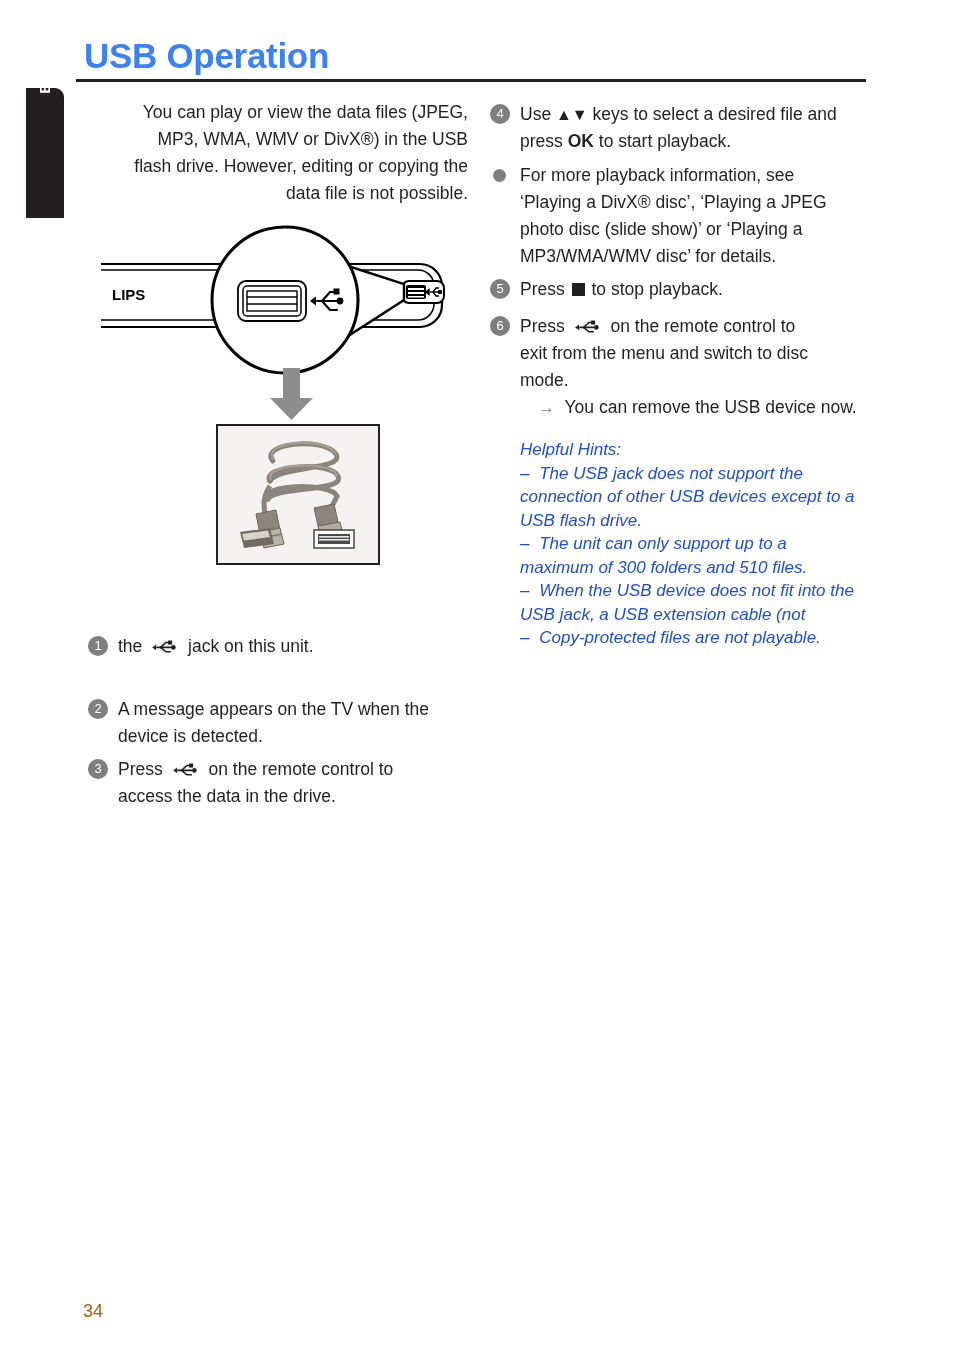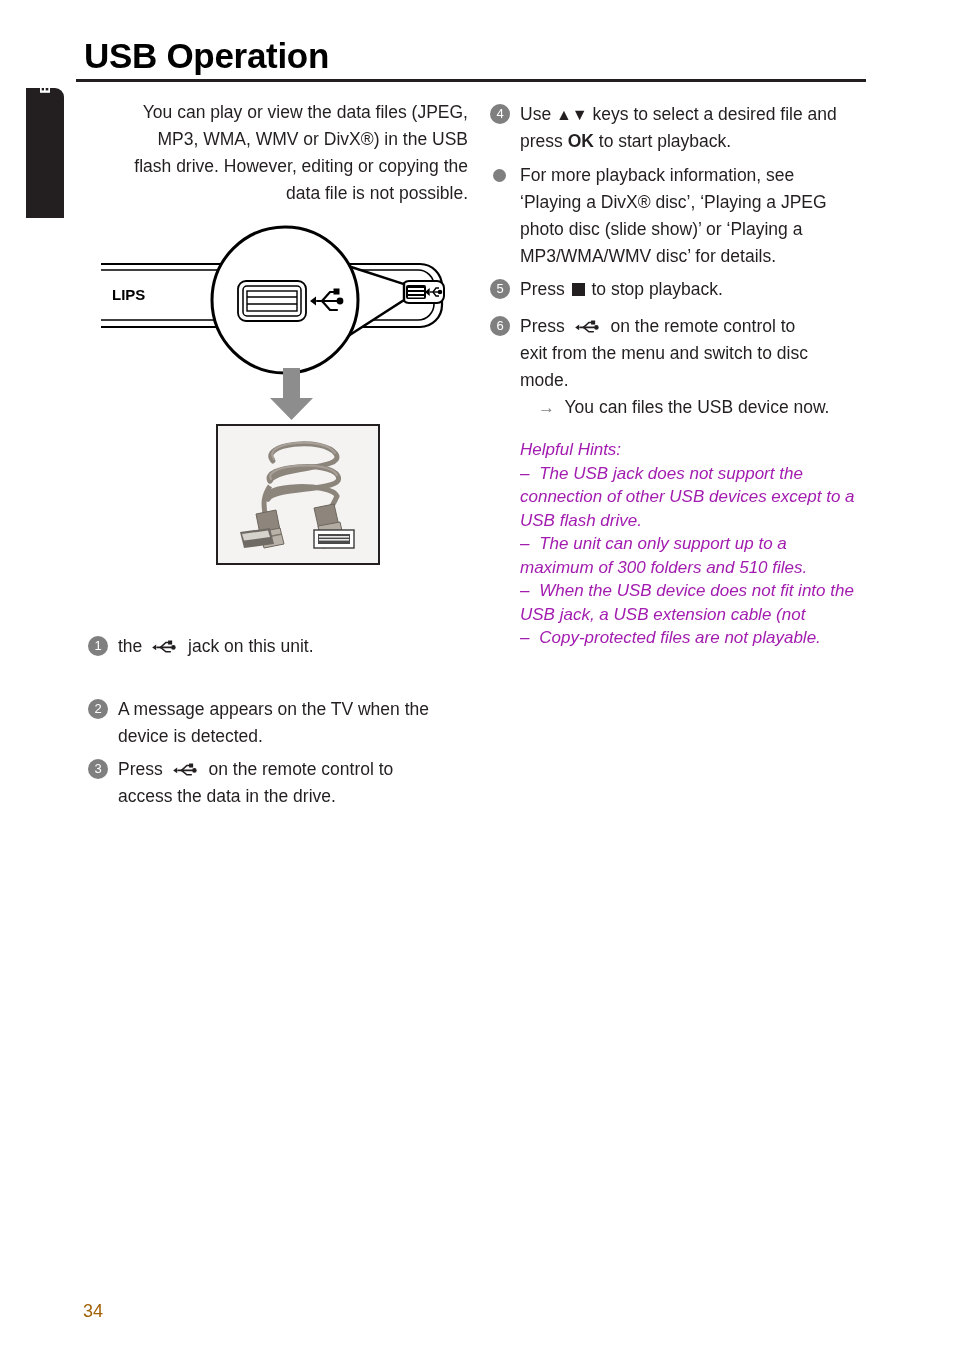--- a/index.html
+++ b/index.html
@@ -47,21 +47,21 @@
   }
 
   
   .page-title {
     position: absolute;
     left: 84px;
     top: 36px;
     font-size: 35px;
     font-weight: bold;
     letter-spacing: -0.3px;
-    color: #000000;
+    color: #3b82f6;
   }
   .title-rule {
     position: absolute;
     left: 76px;
     top: 79px;
     width: 790px;
     height: 3px;
     background: #231f20;
   }
 
@@ -146,21 +146,21 @@
 
   
   .hints {
     position: absolute;
     left: 520px;
     top: 438px;
     width: 352px;
     font-size: 17px;
     line-height: 23.5px;
     font-style: italic;
-    color: #a21caf;
+    color: #1d4ed8;
   }
   .hints .hint-line { display: block; }
   .hints .dash { margin-right: 5px; }
 
   
   .diagram { position: absolute; left: 0; top: 0; width: 954px; height: 1350px; pointer-events: none; }
 
   
   .photo-box {
     position: absolute;
@@ -382,21 +382,21 @@
         <polygon points="7,5.8 7,12.2 2.5,9" stroke="none"></polygon>
         <rect x="20.5" y="1.2" width="4.6" height="4.6" stroke="none"></rect>
       </g>
     </svg>
     <span>on the remote control to</span>
   </span>
   <span class="line">exit from the menu and switch to disc</span>
   <span class="line">mode.</span>
   <span class="indent" style="padding-left:18px;">
     <span class="arrow-right">→</span>
-    <span>You can files the USB device now.</span>
+    <span>You can remove the USB device now.</span>
   </span>
 </div>
 
 <div class="hints">
   <span class="hint-line">Helpful Hints:</span>
 
   <span class="hint-line">
     <span class="dash">–</span>
     <span>The USB jack does not support the</span>
   </span>

